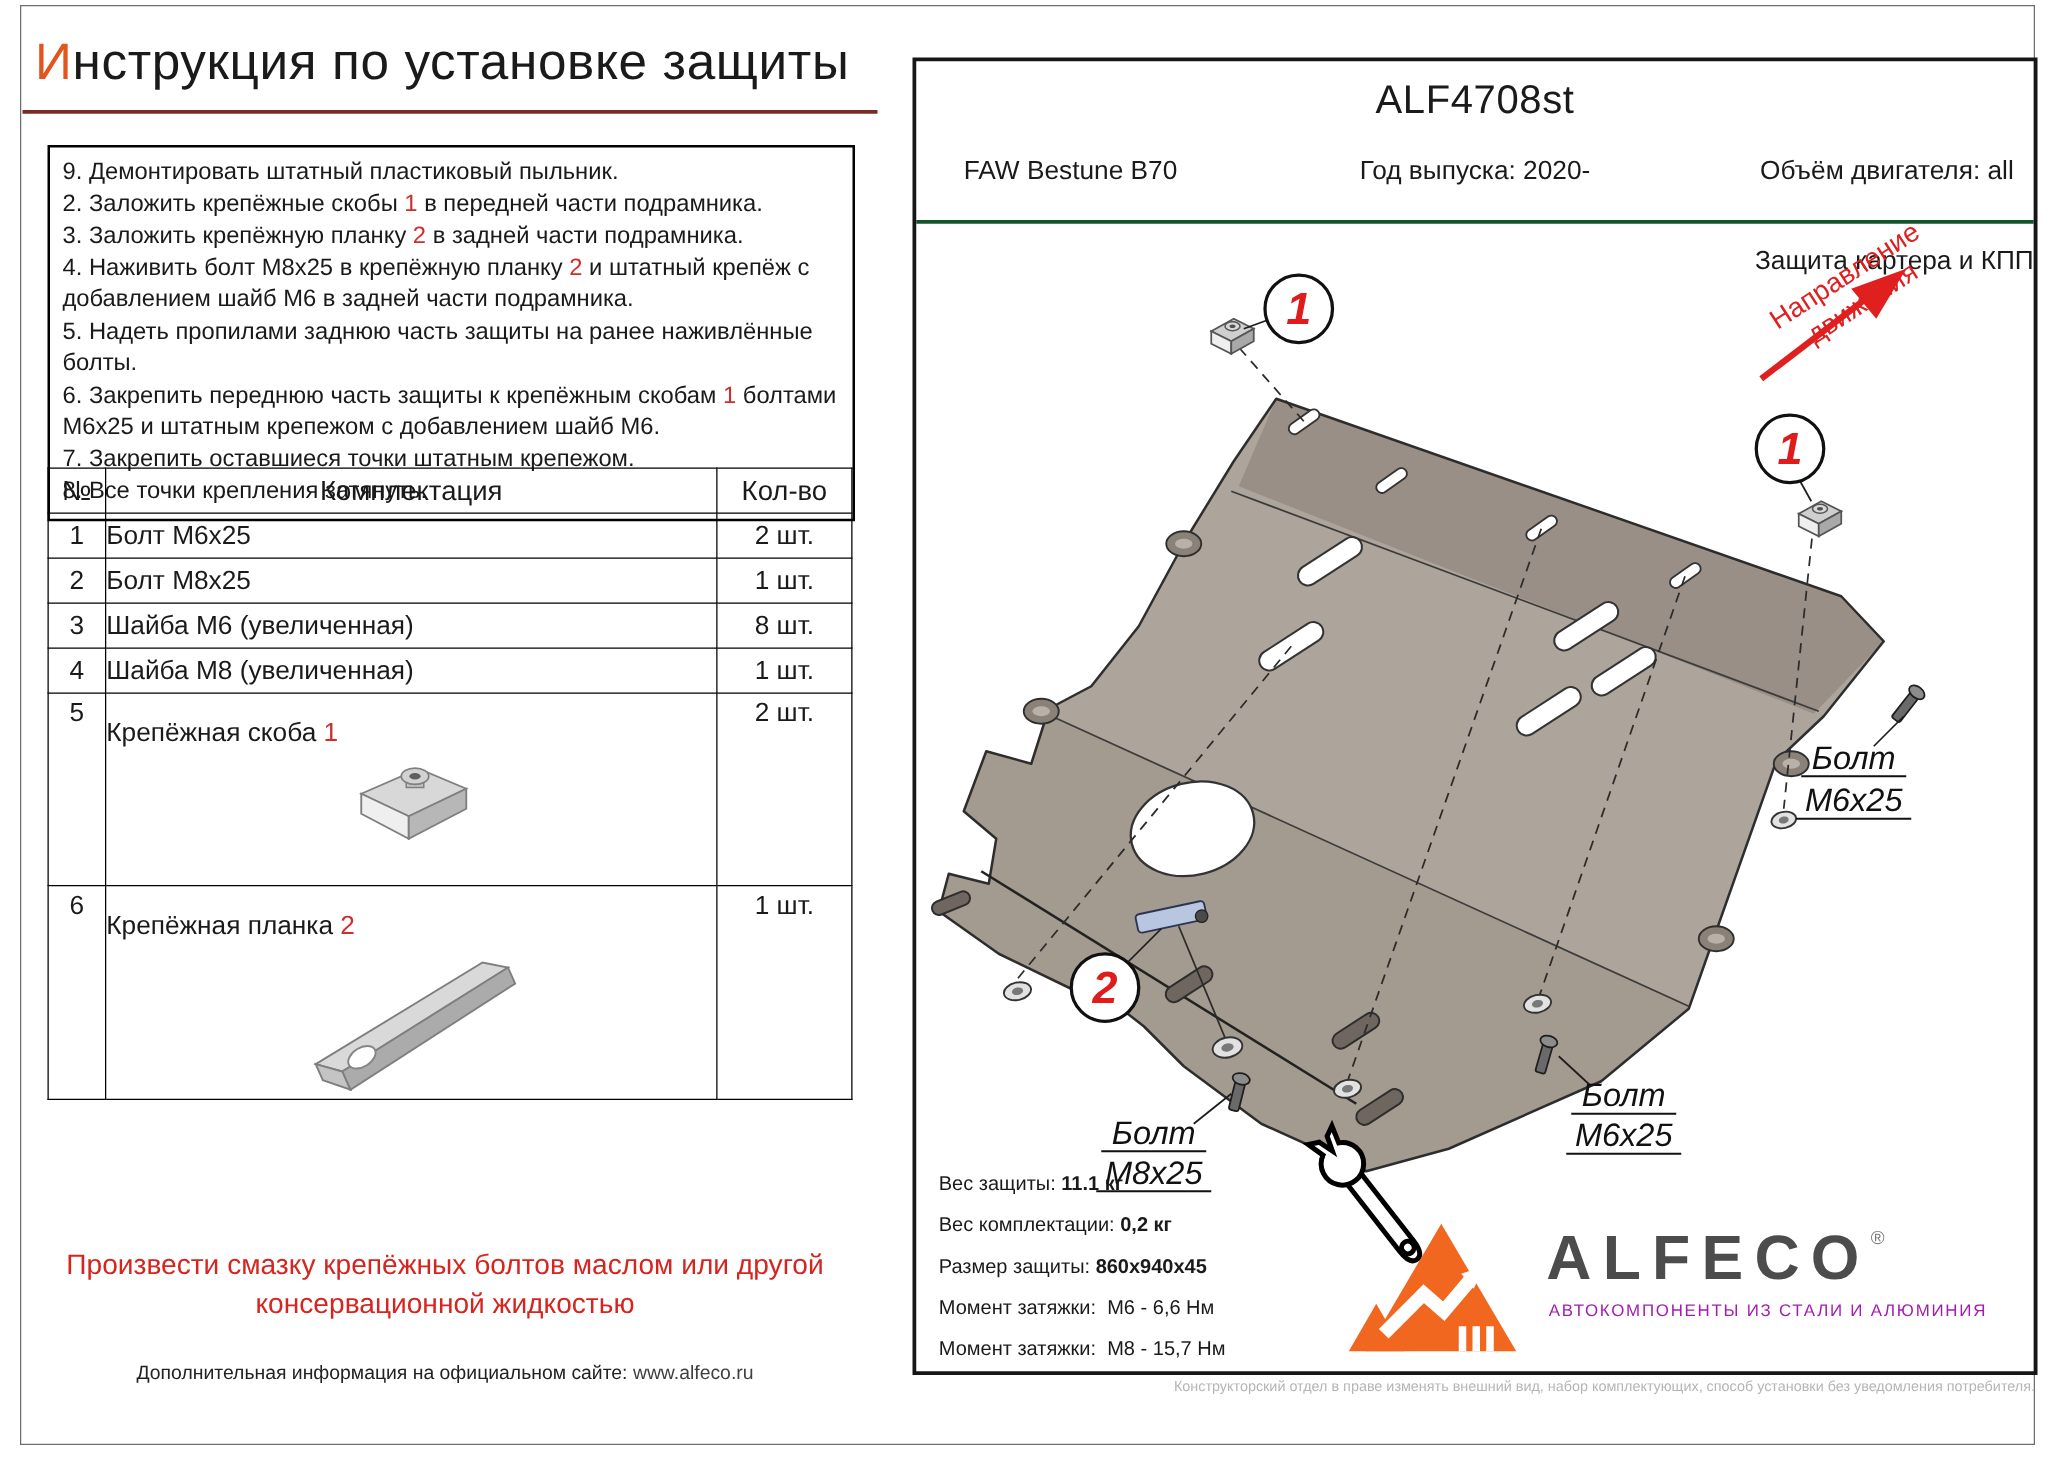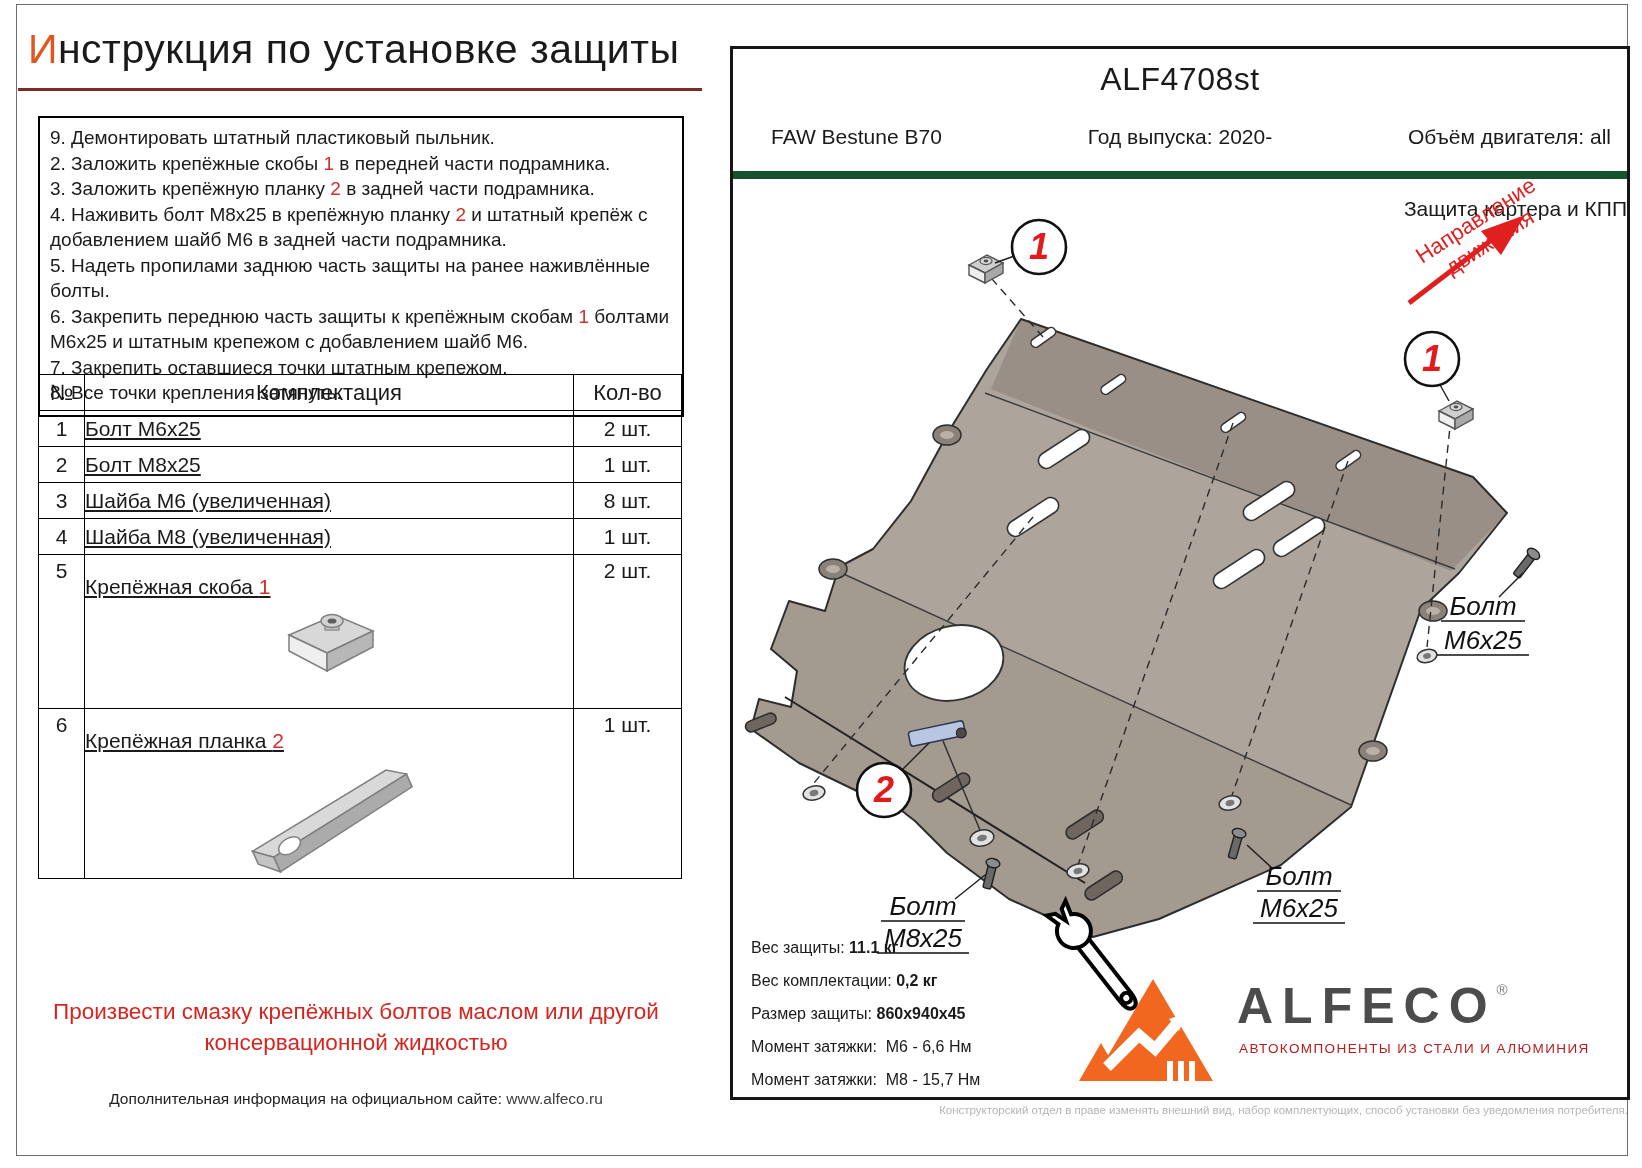--- a/index.html
+++ b/index.html
@@ -18,52 +18,52 @@
     padding:7px 10px 9px 10px;font-size:19px;line-height:25.5px;}
   .instr-line{white-space:normal;}
   .ref{color:#cf2e2e;}
 
   table.kit{position:absolute;left:38px;top:374px;width:644px;border-collapse:collapse;}
   table.kit td,table.kit th{border:1.6px solid #000;font-size:21px;font-weight:normal;padding:0;}
   table.kit th{height:35px;font-size:22px;}
   .col-num{width:46px;}
   .col-qty{width:108px;}
   td.c-num{text-align:center;height:35px;}
-  td.c-name{text-align:left;padding-left:10px;text-decoration:underline;}
+  td.c-name{text-align:left;padding-left:10px;}
   td.c-qty{text-align:center;}
   tr.tall5 td{height:133px;vertical-align:top;}
   tr.tall6 td{height:149px;vertical-align:top;}
   tr.tall5 td.c-num,tr.tall5 td.c-qty,tr.tall6 td.c-num,tr.tall6 td.c-qty{padding-top:4px;}
   tr.tall5 td.c-name,tr.tall6 td.c-name{padding-top:20px;}
   .part-figure{text-align:center;margin-top:2px;}
 
   .warning{position:absolute;left:30px;top:996px;width:652px;text-align:center;
     color:#d6251f;font-size:22.5px;line-height:31px;}
   .site-note{position:absolute;left:30px;top:1090px;width:652px;text-align:center;font-size:15.5px;color:#222;}
   .site-note a{color:#404040;text-decoration:none;}
 
   
   .panel{position:absolute;left:730px;top:46px;width:900px;height:1054px;border:3px solid #161616;box-sizing:border-box;}
-  .panel-header{position:absolute;left:0;top:0;width:100%;height:130px;border-bottom:8px solid #14532d;box-sizing:border-box;}
+  .panel-header{position:absolute;left:0;top:0;width:100%;height:130px;border-bottom:3px solid #14532d;box-sizing:border-box;}
   .part-code{position:absolute;left:0;top:12px;width:100%;text-align:center;font-size:32px;letter-spacing:.5px;}
   .ph-row{position:absolute;left:0;top:76px;width:100%;font-size:21px;}
   .ph-car{position:absolute;left:38px;top:0;}
   .ph-year{position:absolute;left:0;top:0;width:100%;text-align:center;}
   .ph-engine{position:absolute;right:16px;top:0;}
   .drawing-title{position:absolute;left:0;top:148px;width:100%;text-align:right;font-size:21px;}
   .panel svg.drawing{position:absolute;left:0;top:0;}
 
   .specs{position:absolute;left:18px;top:882px;font-size:16px;line-height:33px;white-space:nowrap;}
   .specs .v-bold{font-weight:bold;}
 
   .logo{position:absolute;right:8px;bottom:6px;width:540px;height:122px;}
   .logo .logo-mark{position:absolute;left:0px;bottom:2px;}
   .logo .logo-name{position:absolute;left:158px;top:8px;font-size:50px;font-weight:bold;color:#4c4c4c;letter-spacing:9px;white-space:nowrap;}
   .logo .logo-reg{font-size:15px;font-weight:normal;vertical-align:28px;letter-spacing:0;color:#7a7a7a;}
-  .logo .logo-tagline{position:absolute;left:160px;top:72px;font-size:13.5px;color:#b91c1c;letter-spacing:1.4px;white-space:nowrap;}
+  .logo .logo-tagline{position:absolute;left:160px;top:72px;font-size:13.5px;color:#a21caf;letter-spacing:1.4px;white-space:nowrap;}
 
   .fine-print{position:absolute;left:740px;top:1104px;width:888px;text-align:right;font-size:11.5px;color:#b5b5b5;}
 </style>
 </head>
 <body>
 
 <div id="sheet">
   <div id="page-border"></div>
 
   <div class="title"><span class="accent">И</span><span>нструкция по установке защиты</span></div>

